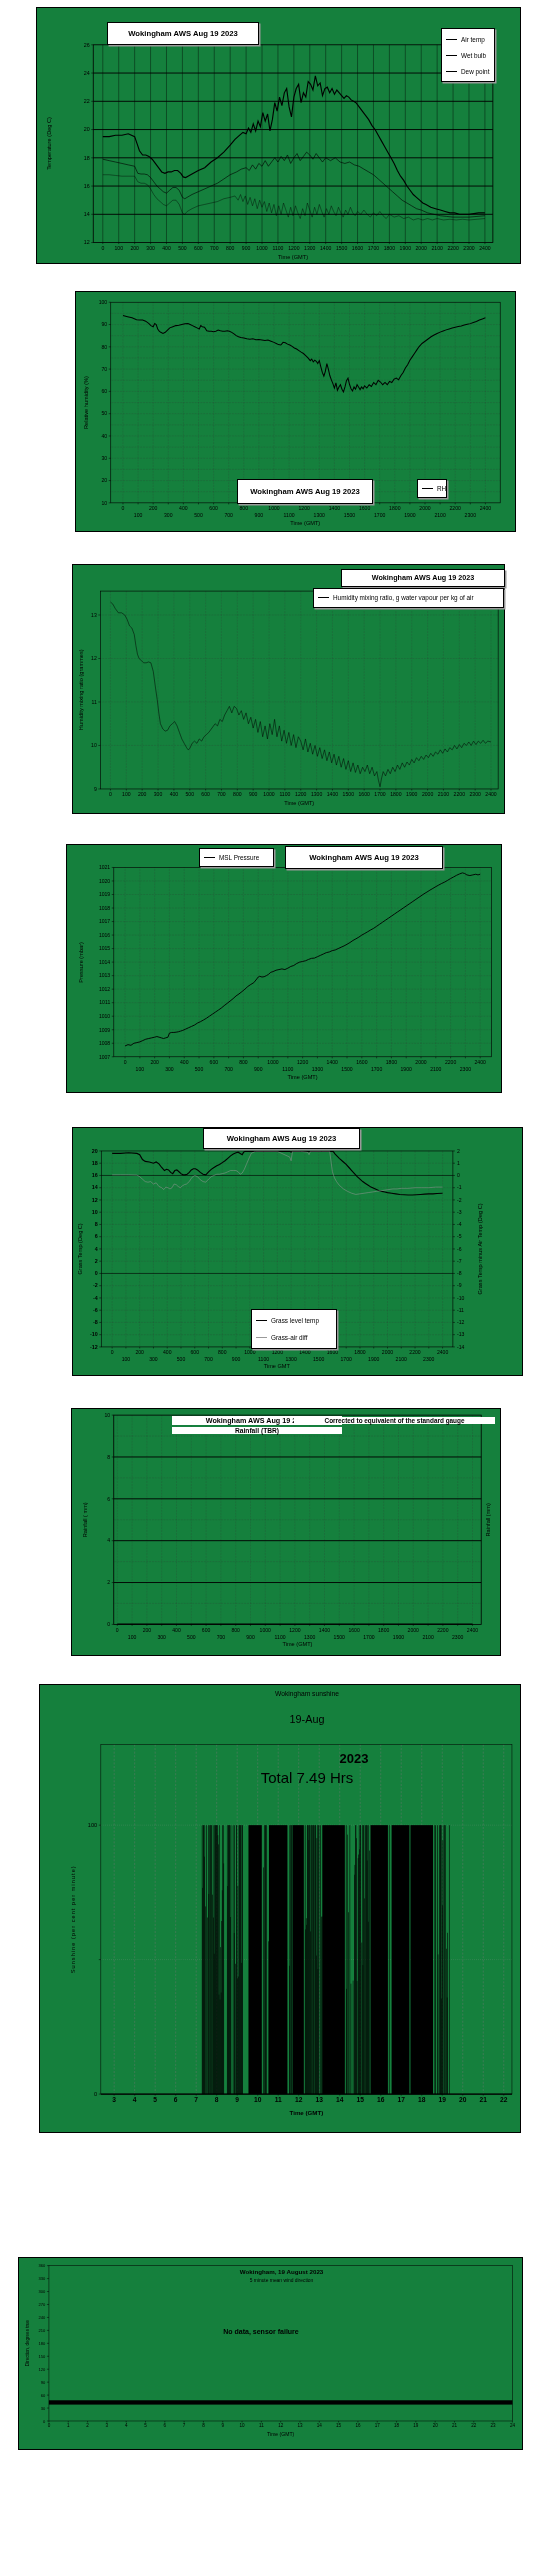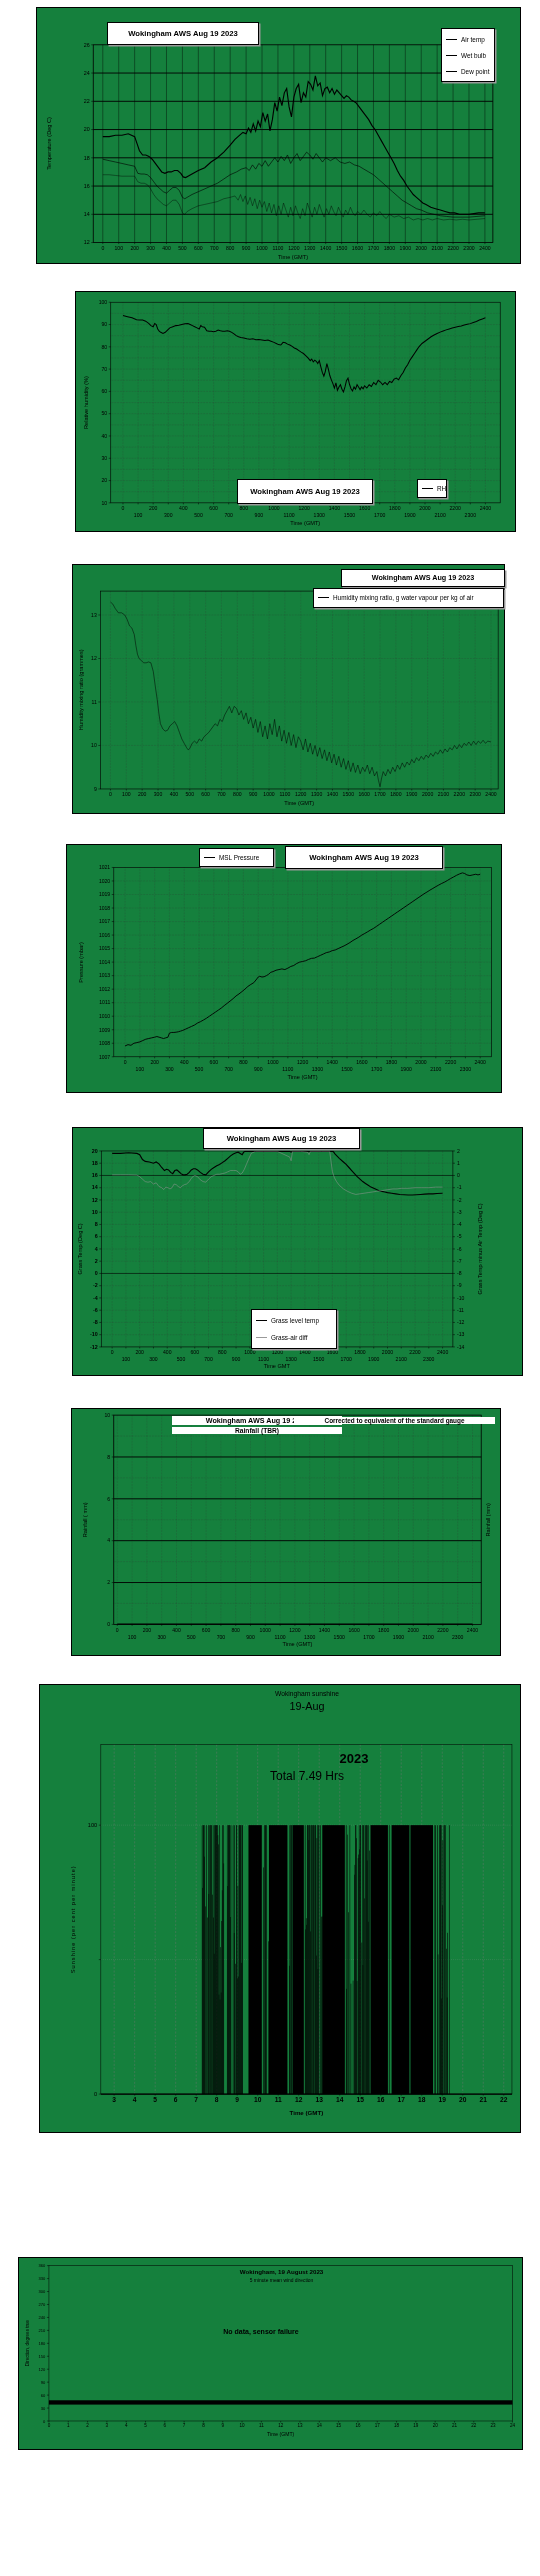--- a/index.html
+++ b/index.html
@@ -34,23 +34,23 @@
   .l3{left:240px;top:23px;width:191px;height:19.6px;}
   .t4{left:218px;top:1px;width:156px;height:20.6px;font-size:7.7px;}
   .l4{left:132px;top:3.1px;width:75px;height:18.5px;}
   .t5{left:130px;top:0px;width:155px;height:19px;font-size:7.7px;}
   .l5{left:178px;top:181px;width:86px;height:40px;}
   .txt{position:absolute;text-align:center;}
   .t6a{left:100px;top:7.2px;width:170px;font-size:7.2px;font-weight:bold;background:#fff;}
   .t6b{left:100px;top:17.5px;width:170px;font-size:6.7px;font-weight:bold;background:#fff;}
   .t6n{left:222px;top:8.2px;width:201px;font-size:6.4px;font-weight:bold;background:#fff;}
   .t7a{left:61px;top:5.2px;width:412px;font-size:6.7px;}
-  .t7b{left:61px;top:15px;width:412px;font-size:10.8px;}
+  .t7b{left:61px;top:28px;width:412px;font-size:10.8px;}
   .t7c{left:68px;top:66px;width:492px;font-size:13px;font-weight:bold;}
-  .t7d{left:61px;top:84px;width:412px;font-size:12px;}
+  .t7d{left:61px;top:84px;width:412px;font-size:15px;}
   .t8a{left:28px;top:10.3px;width:469px;font-size:6.2px;font-weight:bold;}
   .t8b{left:28px;top:19.6px;width:469px;font-size:4.9px;}
   .t8n{left:28px;top:70px;width:428px;font-size:7px;font-weight:bold;}
 </style>
 </head>
 <body>
 
 <div id="root">
 
   <section class="panel p1">

